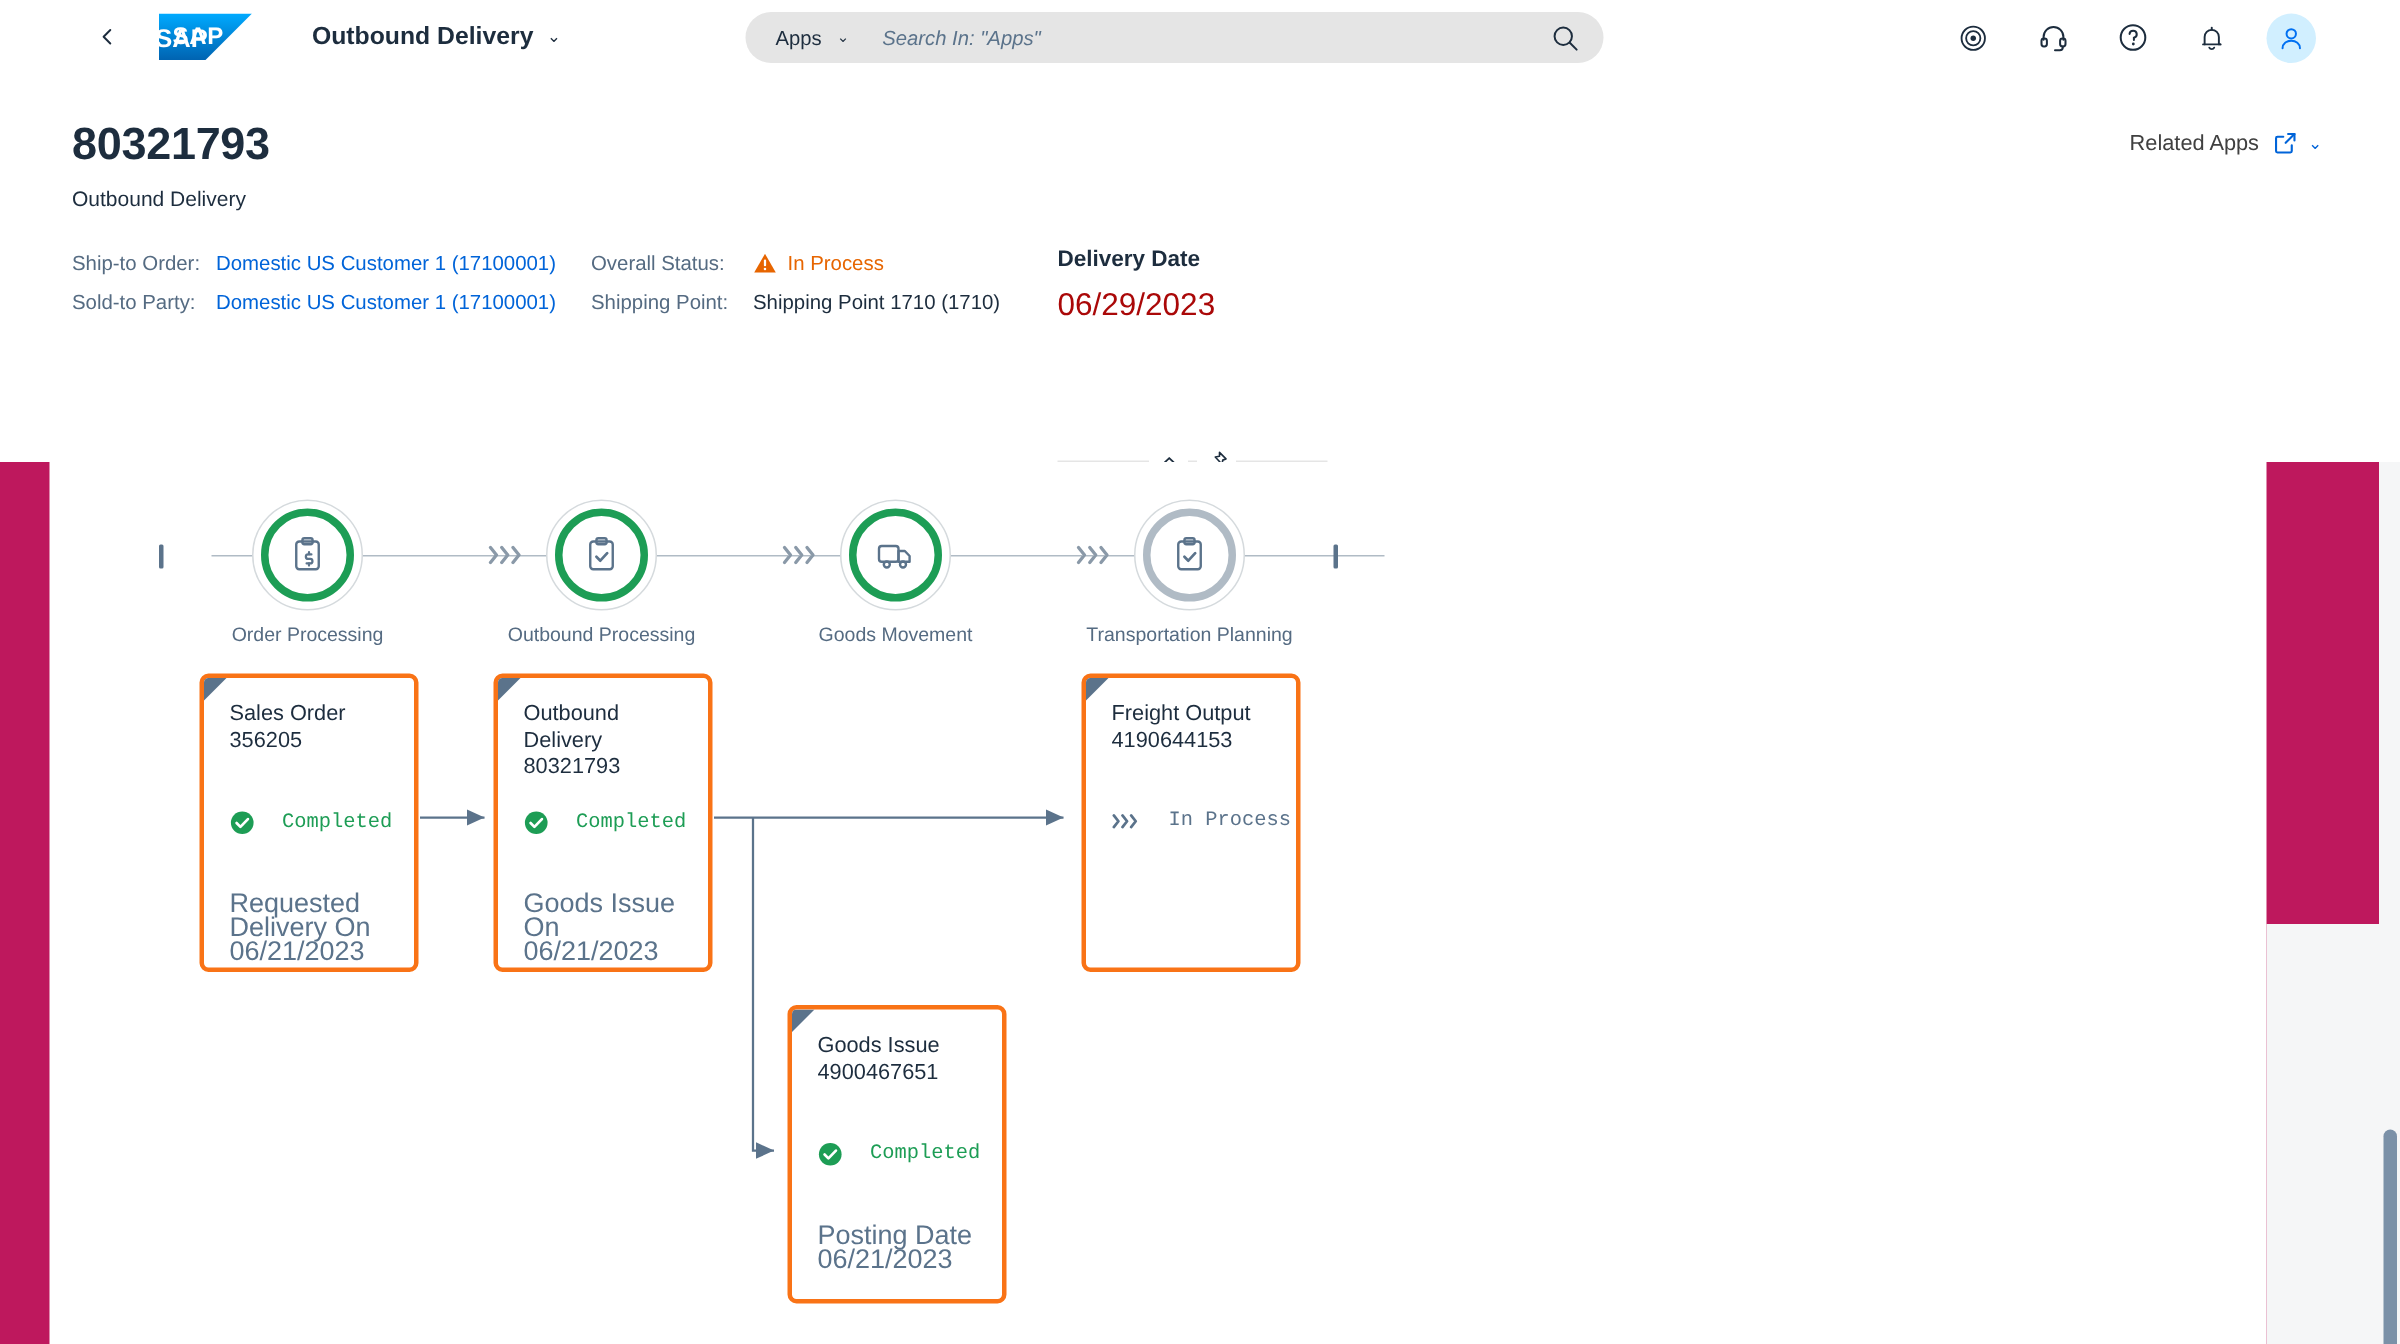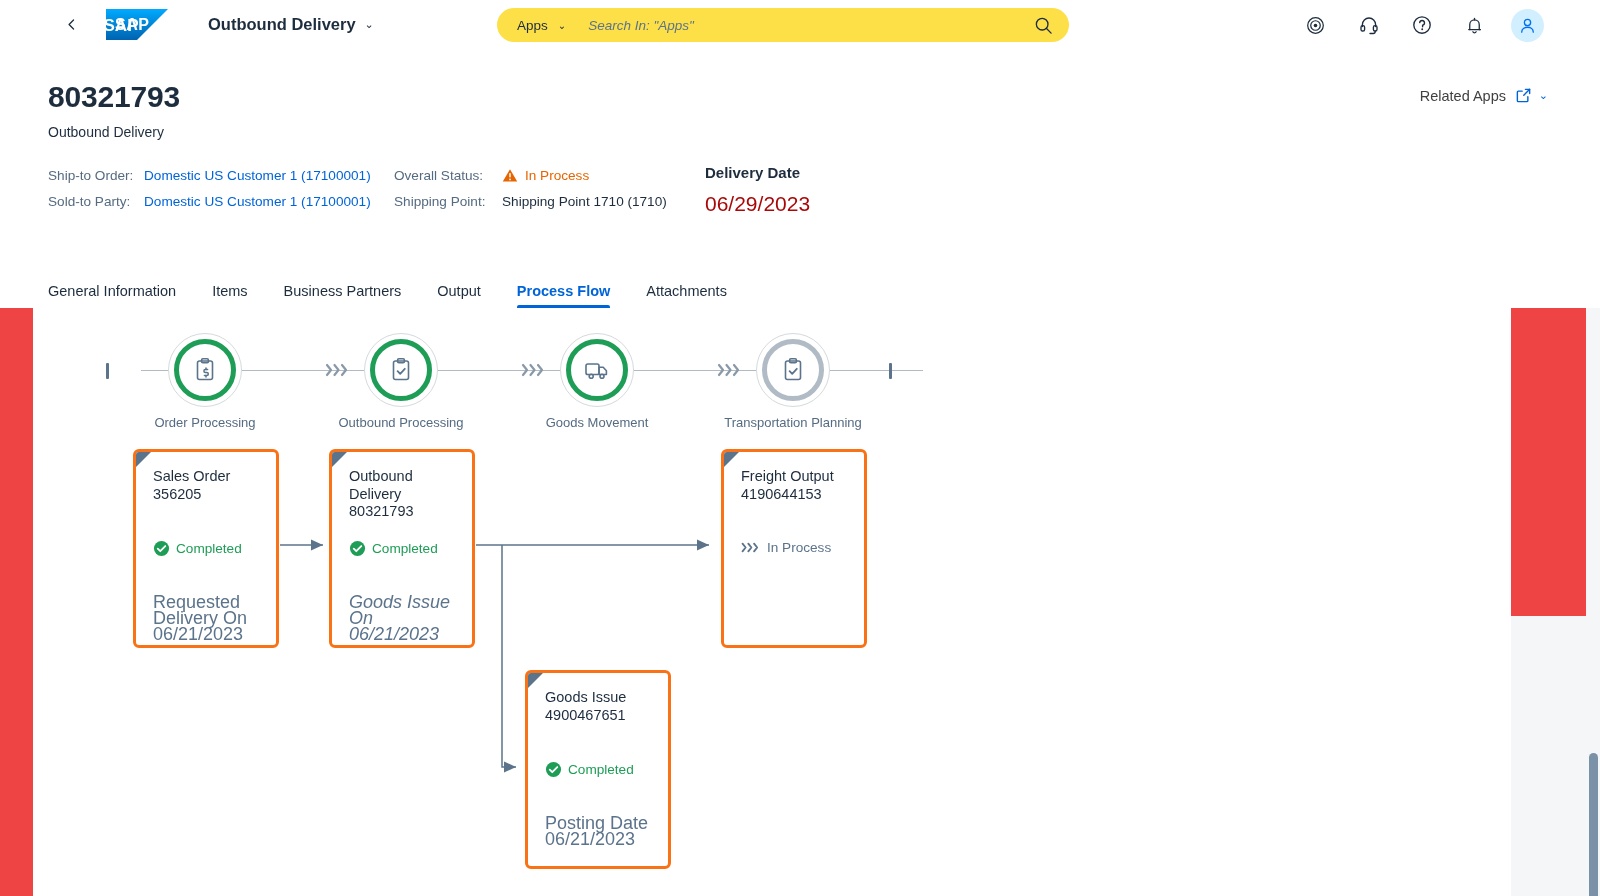--- a/index.html
+++ b/index.html
@@ -28,21 +28,21 @@
     cursor:pointer;
   }
   .sap-logo svg { display:block; }
   .shell-title {
     margin-left:40px; display:flex; align-items:center; gap:9px;
     font-size:16.5px; font-weight:bold; color:#1d2d3e; cursor:pointer;
   }
   .shell-title .chev { font-size:11px; color:#1d2d3e; font-weight:normal;}
   .searchbar {
     position:absolute; left:497px; top:8px; width:572px; height:34px;
-    background:#fde047; border-radius:17px;
+    background:#e5e5e5; border-radius:17px;
     display:flex; align-items:center; padding:0 16px 0 20px;
   }
   .search-scope { font-size:13.5px; color:#1d2d3e; cursor:pointer; }
   .search-scope-chev { font-size:10px; color:#1d2d3e; margin-left:10px; cursor:pointer;}
   .search-input {
     flex:1; border:none; background:transparent; outline:none;
     margin-left:22px; font-size:13.5px; font-style:italic; color:#5b738b;
     font-family:"Liberation Sans", sans-serif;
   }
   .search-input::placeholder { color:#5b738b; font-style:italic; opacity:1; }
@@ -121,21 +121,21 @@
   .tab.active { color:#0064d9; font-weight:bold; }
   .tab.active::after {
     content:''; position:absolute; left:18px; right:18px; bottom:0;
     height:3px; background:#0064d9; border-radius:2px 2px 0 0;
   }
   .tab.active:first-child::after { left:0; }
 
   
   .content-wrap {
     position:absolute; top:308px; left:0; width:1600px; height:588px;
-    background:#ef4444;
+    background:#be185d;
   }
   .content-card {
     position:absolute; left:33px; top:0; width:1478px; height:588px;
     background:#ffffff; overflow:hidden;
   }
 
   
   .lane { position:absolute; left:0; top:0; width:1478px; height:120px; }
   .lane-line {
     position:absolute; top:62px; left:108px; width:782px; height:1px;
@@ -177,21 +177,21 @@
   .fold {
     position:absolute; left:0; top:0; width:0; height:0;
     border-top:15px solid #5b738b; border-right:15px solid transparent;
   }
   .fc-title {
     position:absolute; left:17px; top:16px; right:12px;
     font-size:14.5px; color:#1d2d3e; line-height:17.5px;
   }
   .fc-status {
     position:absolute; left:17px;
-    display:flex; align-items:center; gap:6px; font-size:13.6px;
+    display:flex; align-items:center; gap:18px; font-size:13.6px;font-family:Liberation Mono, monospace;
   }
   .fc-status.ok { color:#1d9d55; }
   .fc-status.prog { color:#5b738b; }
   .fc-meta {
     position:absolute; left:17px; font-size:18px; color:#5b738b; line-height:16px;margin-top:20px;
   }
 
   .connectors { position:absolute; left:0; top:0; width:1478px; height:588px; pointer-events:none; }
 
   
@@ -345,28 +345,20 @@
           <svg width="15" height="15" viewBox="0 0 18 18" fill="none">
             <path d="M10.8 1.9L16 7.1l-2.6 1 -0.6 3.3L7.4 5.6l3.4-0.6 0-3.1Z" stroke="#1d2d3e" stroke-width="1.3" stroke-linejoin="round"></path>
             <path d="M7.4 10.6L2.5 15.5" stroke="#1d2d3e" stroke-width="1.3" stroke-linecap="round"></path>
             <path d="M12.8 13.4l1 1M14.8 13.2l-1.9 1.9" stroke="#1d2d3e" stroke-width="1.1" stroke-linecap="round"></path>
           </svg>
         </div>
       </div>
     </div>
   </div>
 
-  <div class="tabbar">
-    <div class="tab">General Information</div>
-    <div class="tab">Items</div>
-    <div class="tab">Business Partners</div>
-    <div class="tab">Output</div>
-    <div class="tab active">Process Flow</div>
-    <div class="tab">Attachments</div>
-  </div>
 
   <div class="content-wrap">
     <div class="content-card">
 
       <div class="lane">
         <div class="lane-line"></div>
         <div class="lane-tick" style="left:73px;"></div>
         <div class="lane-tick" style="left:856px;"></div>
 
         <div class="lane-node" style="left:135px;">
@@ -478,21 +470,21 @@
           <span>Outbound Delivery</span><br>
           <span>80321793</span>
         </div>
         <div class="fc-status ok" style="top:88px;">
           <svg width="17" height="17" viewBox="0 0 18 18">
             <circle cx="9" cy="9" r="8" fill="#1d9d55"></circle>
             <path d="M5 9.2l2.7 2.7L13 6.4" stroke="#ffffff" stroke-width="1.9" fill="none" stroke-linecap="round" stroke-linejoin="round"></path>
           </svg>
           <span>Completed</span>
         </div>
-        <div class="fc-meta" style="top:122px; width:116px;font-style:italic;">Goods Issue On 06/21/2023</div>
+        <div class="fc-meta" style="top:122px; width:116px;">Goods Issue On 06/21/2023</div>
       </div>
 
       <div class="flowcard" style="left:688px; top:141px; width:146px; height:199px;">
         <div class="fold"></div>
         <div class="fc-title">
           <span>Freight Output</span><br>
           <span>4190644153</span>
         </div>
         <div class="fc-status prog" style="top:88px;">
           <svg width="20" height="13" viewBox="0 0 26 16" fill="none">

